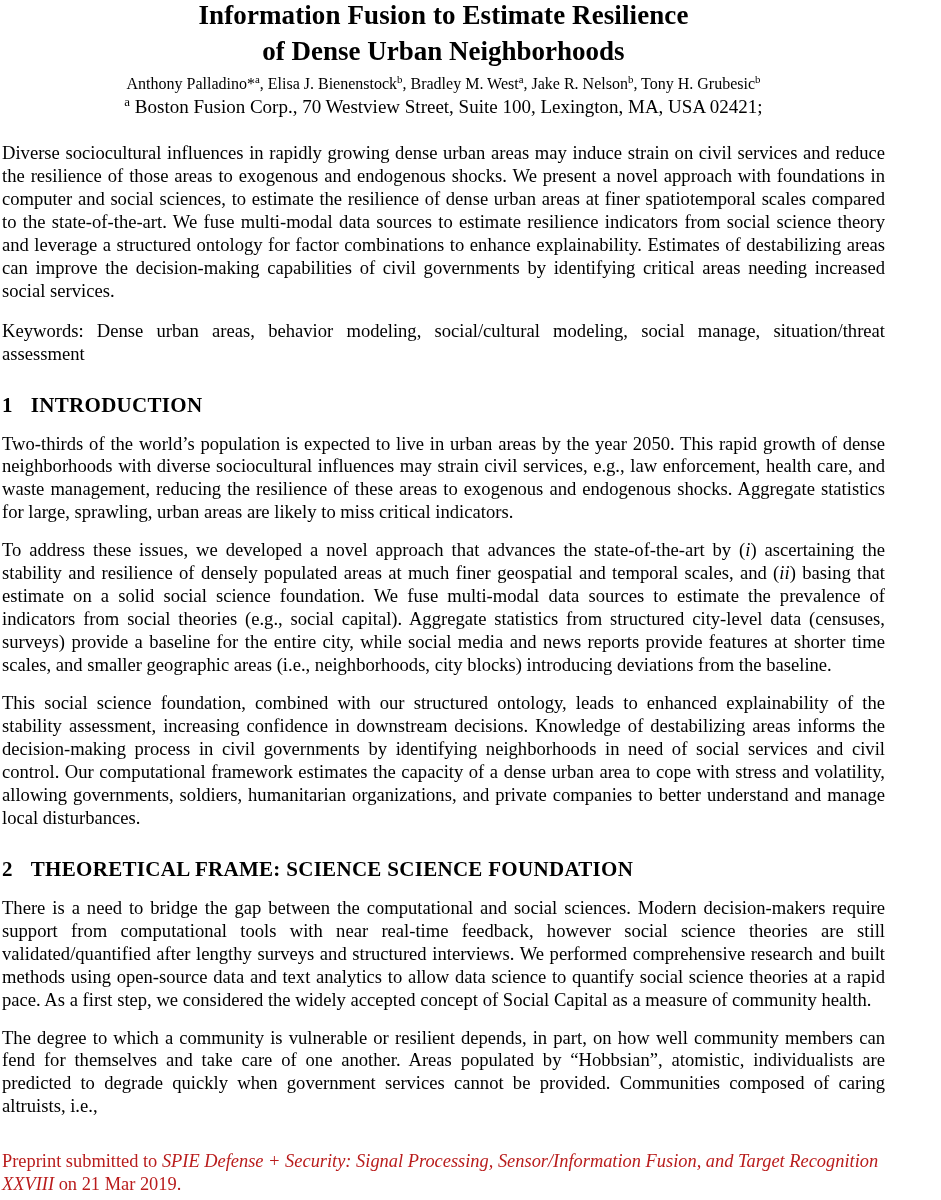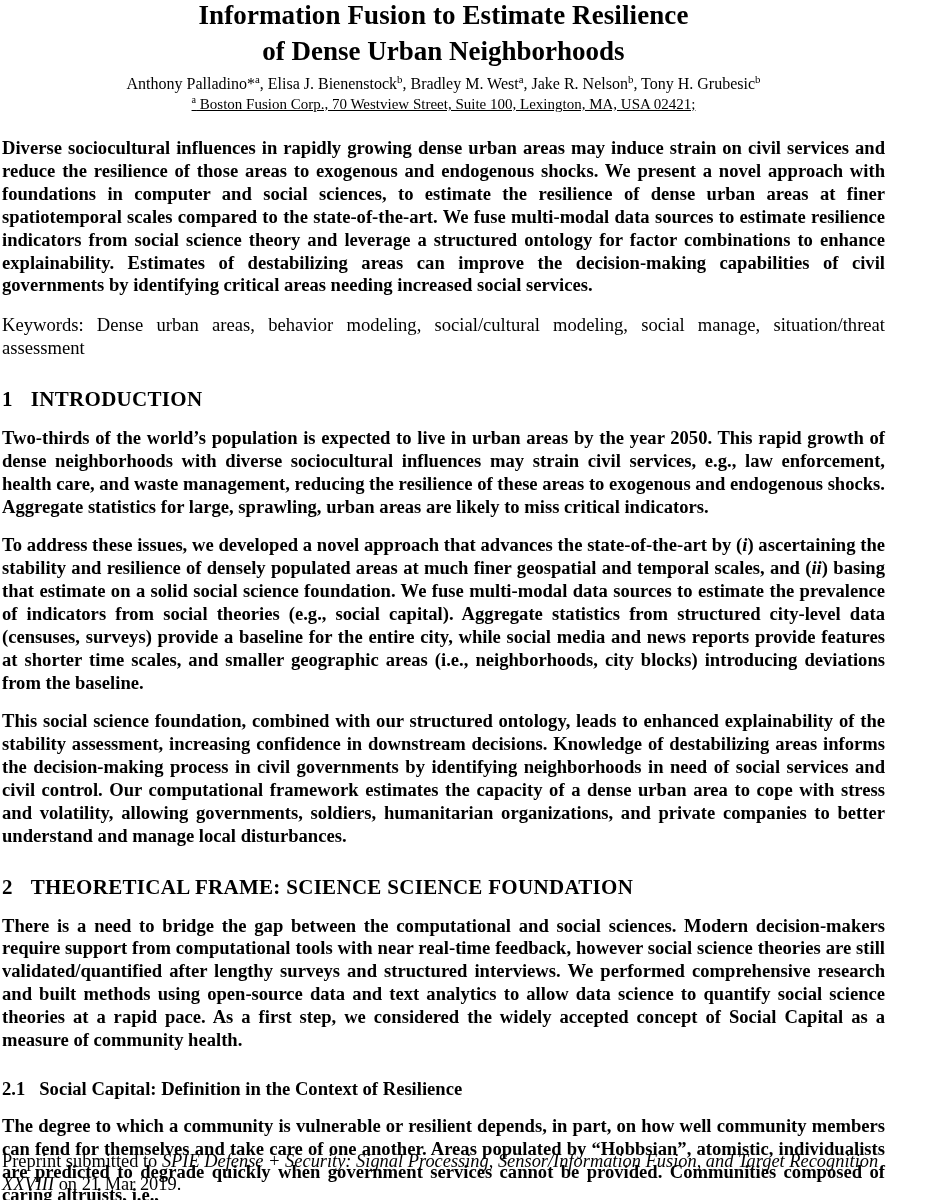--- a/index.html
+++ b/index.html
@@ -40,24 +40,23 @@
   }
 
   .authors {
     text-align: center;
     font-size: 16px;
     line-height: 1.22;
     margin: 6px 0 0 0;
   }
   .affil {
     text-align: center;
-    font-size: 15px;
+    font-size: 19px;
     line-height: 1.3;
     margin: 2px 0 0 0;
-    text-decoration: underline;
   }
   sup {
     font-size: 0.68em;
     vertical-align: super;
     line-height: 0;
   }
 
   .abstract-head {
     text-align: center;
     font-weight: bold;
@@ -65,21 +64,20 @@
     letter-spacing: 0.6px;
     margin: 56px 0 0 0;
   }
 
   p.body {
     font-size: 18.6px;
     line-height: 1.235;
     text-align: justify;
     margin: 15px 0 0 0;
     hyphens: none;
-    font-weight: bold;
   }
   p.abstract {
     margin-top: 22px;
   }
   .kw {
     font-size: 18.6px;
     line-height: 1.235;
     text-align: justify;
     margin: 17px 0 0 0;
   }
@@ -105,21 +103,21 @@
     margin-right: 14px;
   }
 
   .footer {
     position: absolute;
     left: 2px;
     right: 2px;
     bottom: 4px;
     font-size: 18.4px;
     line-height: 1.24;
-    color: #000000;
+    color: #b91c1c;
     text-align: left;
   }
   .footer i { font-style: italic; }
   i.it { font-style: italic; }
 </style>
 </head>
 <body>
 
 <div class="page">
 
@@ -136,21 +134,20 @@
   <h2 class="section"><span class="num">1</span><span>INTRODUCTION</span></h2>
 
   <p class="body">Two-thirds of the world’s population is expected to live in urban areas by the year 2050. This rapid growth of dense neighborhoods with diverse sociocultural influences may strain civil services, e.g., law enforcement, health care, and waste management, reducing the resilience of these areas to exogenous and endogenous shocks. Aggregate statistics for large, sprawling, urban areas are likely to miss critical indicators.</p>
   <p class="body">To address these issues, we developed a novel approach that advances the state-of-the-art by (<i class="it">i</i>) ascertaining the stability and resilience of densely populated areas at much finer geospatial and temporal scales, and (<i class="it">ii</i>) basing that estimate on a solid social science foundation. We fuse multi-modal data sources to estimate the prevalence of indicators from social theories (e.g., social capital). Aggregate statistics from structured city-level data (censuses, surveys) provide a baseline for the entire city, while social media and news reports provide features at shorter time scales, and smaller geographic areas (i.e., neighborhoods, city blocks) introducing deviations from the baseline.</p>
   <p class="body">This social science foundation, combined with our structured ontology, leads to enhanced explainability of the stability assessment, increasing confidence in downstream decisions. Knowledge of destabilizing areas informs the decision-making process in civil governments by identifying neighborhoods in need of social services and civil control. Our computational framework estimates the capacity of a dense urban area to cope with stress and volatility, allowing governments, soldiers, humanitarian organizations, and private companies to better understand and manage local disturbances.</p>
 
   <h2 class="section"><span class="num">2</span><span>THEORETICAL FRAME: SCIENCE SCIENCE FOUNDATION</span></h2>
 
   <p class="body">There is a need to bridge the gap between the computational and social sciences. Modern decision-makers require support from computational tools with near real-time feedback, however social science theories are still validated/quantified after lengthy surveys and structured interviews. We performed comprehensive research and built methods using open-source data and text analytics to allow data science to quantify social science theories at a rapid pace. As a first step, we considered the widely accepted concept of Social Capital as a measure of community health.</p>
 
-  <h3 class="subsection"><span class="num">2.1</span><span>Social Capital: Definition in the Context of Resilience</span></h3>
 
   <p class="body">The degree to which a community is vulnerable or resilient depends, in part, on how well community members can fend for themselves and take care of one another. Areas populated by “Hobbsian”, atomistic, individualists are predicted to degrade quickly when government services cannot be provided. Communities composed of caring altruists, i.e.,</p>
 
   <div class="footer">
     <span>Preprint submitted to </span><i>SPIE Defense + Security: Signal Processing, Sensor/Information Fusion, and Target Recognition XXVIII</i><span> on 21 Mar 2019.</span>
   </div>
 
 </div>
 
 </body></html>

